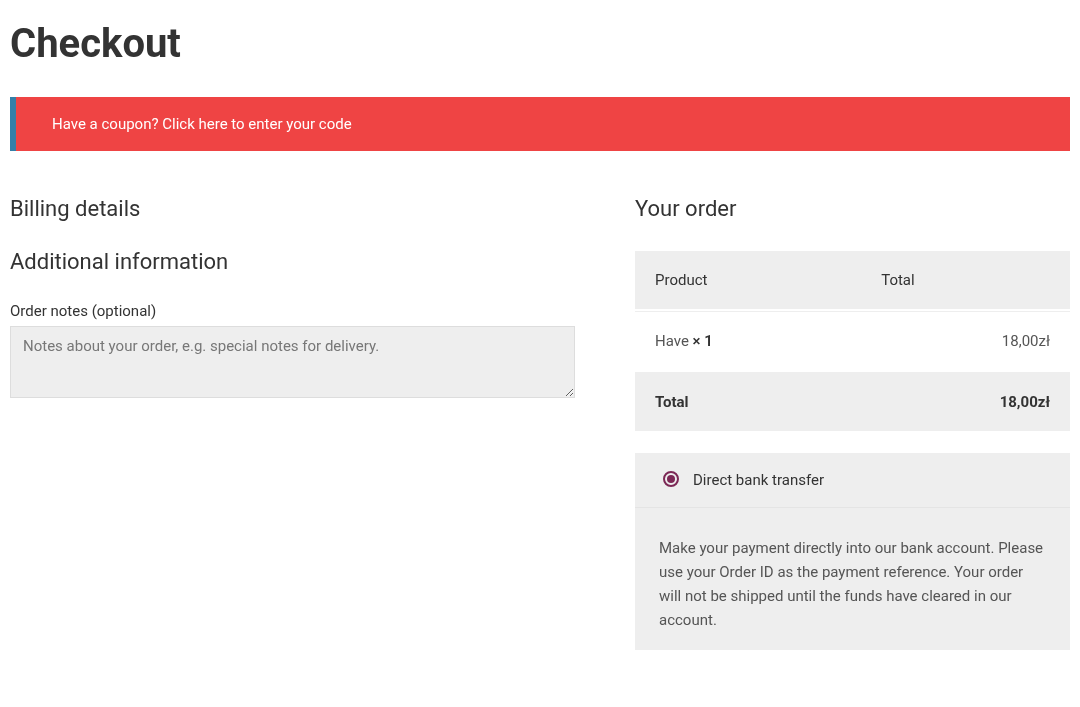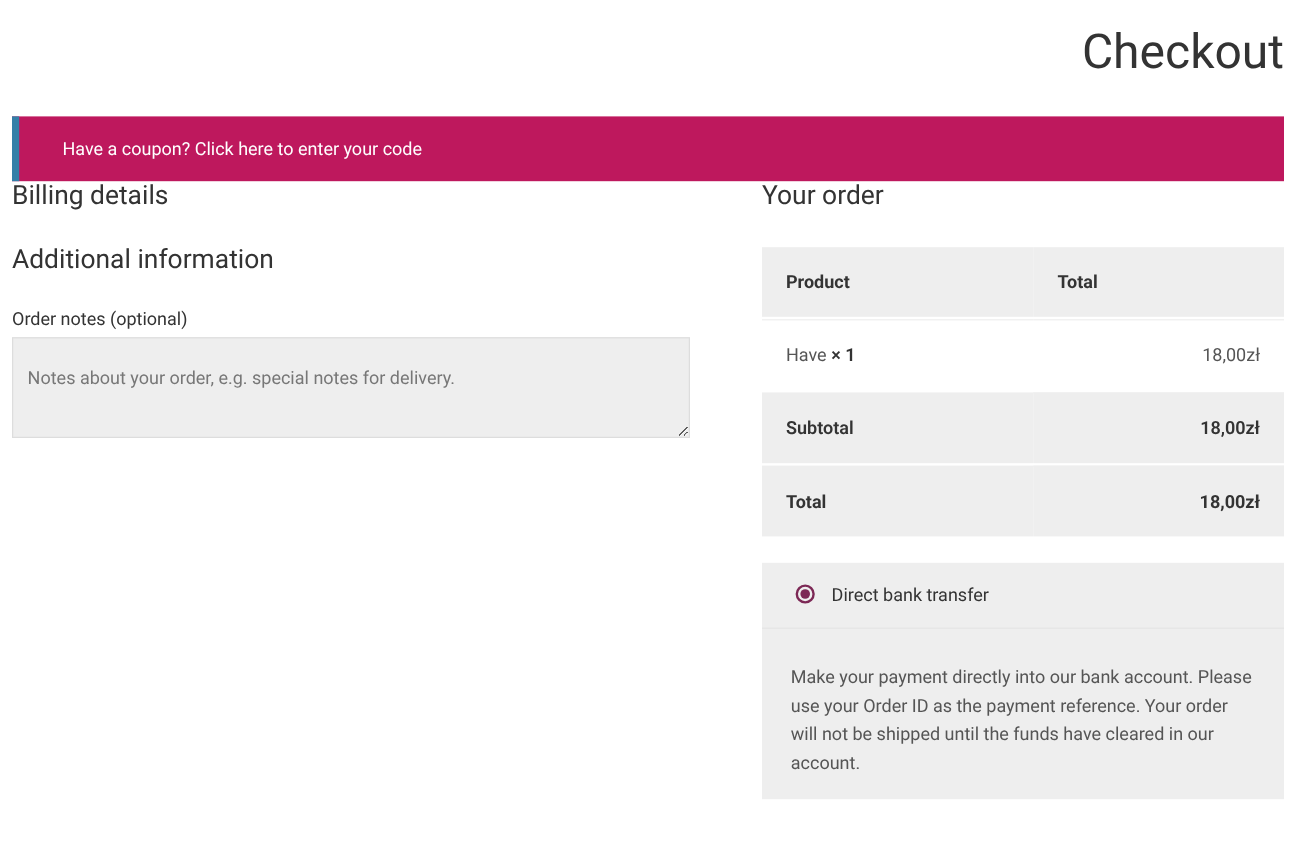--- a/index.html
+++ b/index.html
@@ -9,32 +9,32 @@
     }
     body {
       font-family: -apple-system, BlinkMacSystemFont, "Segoe UI", Roboto, "Helvetica Neue", Arial, sans-serif;
       color: #333;
       padding: 10px;
       width: 1080px;
       background: #fff;
     }
     .page-title {
       font-size: 40px;
-      font-weight: 400;
+      font-weight: 700;
       color: #333;
       margin-bottom: 30px;
       padding: 10px 0 0 0;
-      text-align: right;
     }
     .coupon-banner {
-      background: #be185d;
+      background: #ef4444;
       color: #fff;
       padding: 18px 36px;
       border-left: 6px solid #347fa8;
       font-size: 15px;
+      margin-bottom: 45px;
       cursor: pointer;
     }
     .coupon-banner a {
       color: #fff;
       text-decoration: none;
     }
     .layout {
       display: flex;
       gap: 60px;
     }
@@ -76,26 +76,26 @@
     .text-input {
       width: 100%;
       padding: 10px 12px;
       font-size: 15px;
       border: 1px solid #ddd;
       background: #eeeeee;
       color: #333;
     }
     .textarea-input {
       width: 100%;
-      padding: 24px 12px;
+      padding: 10px 12px;
       font-size: 15px;
       border: 1px solid #ddd;
       background: #eeeeee;
       color: #666;
-      height: 84px;
+      height: 72px;
       resize: vertical;
       font-family: inherit;
     }
     .textarea-input::placeholder {
       color: #777;
     }
     .full-field {
       margin-bottom: 20px;
     }
     .order-table {
@@ -103,21 +103,21 @@
       border-collapse: separate;
       border-spacing: 0 2px;
     }
     .order-table th, .order-table td {
       padding: 20px 20px;
       text-align: left;
       font-size: 15px;
     }
     .order-table thead th {
       background: #eeeeee;
-      font-weight: 700;
+      font-weight: 400;
       color: #333;
     }
     .order-table tbody td {
       color: #555;
       border-top: 1px solid #eee;
     }
     .order-table .row-subtotal td,
     .order-table .row-subtotal th {
       background: #eeeeee;
       font-weight: 600;
@@ -206,24 +206,20 @@
           <th>Total</th>
         </tr>
       </thead>
       <tbody>
         <tr>
           <td>
             <span>Have </span><span class="qty"> × 1</span>
           </td>
           <td class="value-cell">18,00zł</td>
         </tr>
-        <tr class="row-subtotal">
-          <th>Subtotal</th>
-          <td class="value-cell">18,00zł</td>
-        </tr>
         <tr class="row-total">
           <th>Total</th>
           <td class="value-cell">18,00zł</td>
         </tr>
       </tbody>
     </table>
 
     <div class="payment-box">
       <div class="payment-method">
         <span class="radio-outer">

